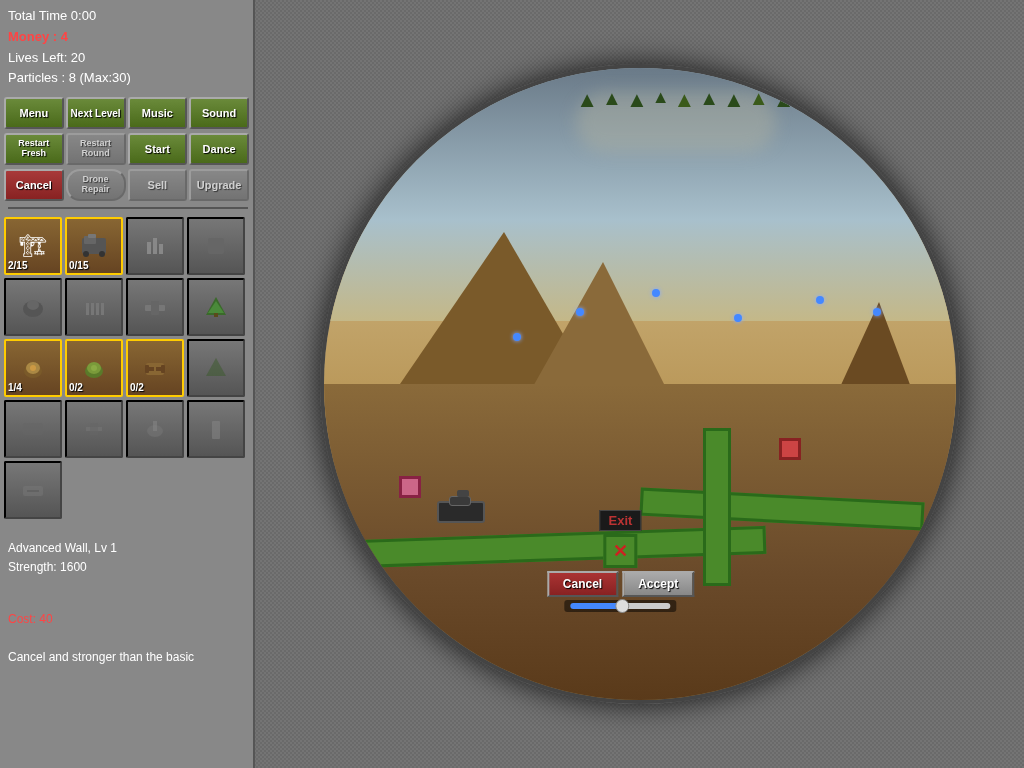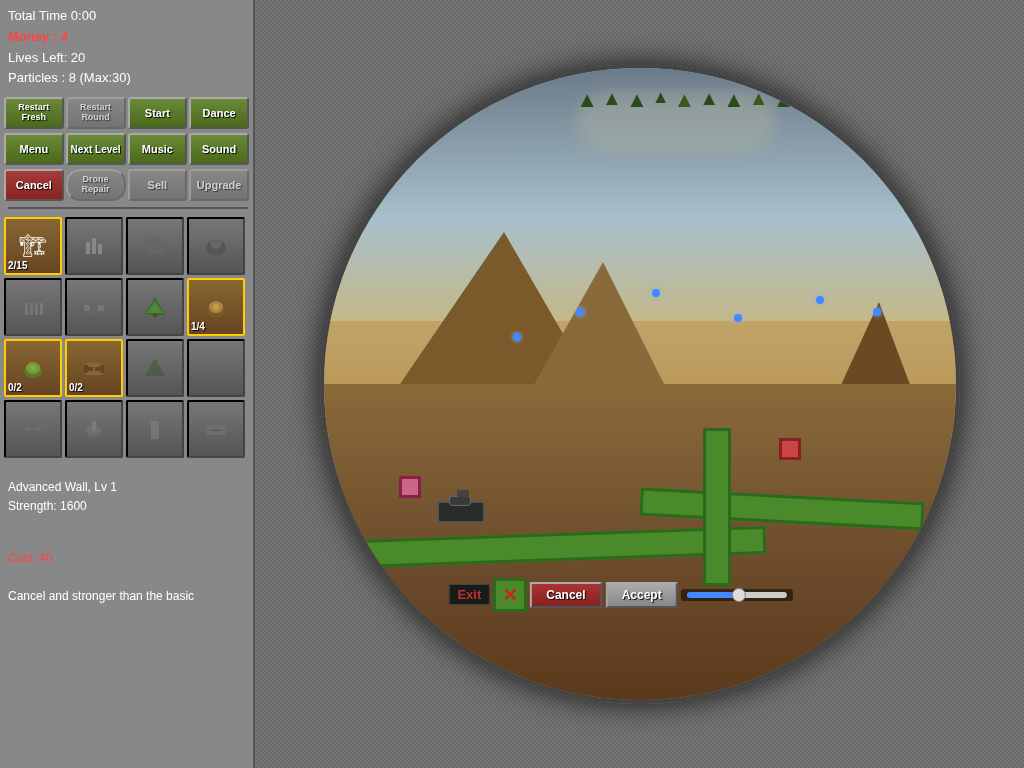--- a/index.html
+++ b/index.html
@@ -257,47 +257,59 @@
 <div id="sidebar">
 
   <div id="stats">
     <div>Total Time 0:00</div>
     <div class="money" style="color: rgb(255, 68, 68);">Money : 4</div>
     <div>Lives Left: 20</div>
     <div>Particles : 8 (Max:30)</div>
   </div>
 
   <div class="btn-row">
+    <button class="game-btn btn-green">Menu</button>
+    <button class="game-btn btn-green" style="font-size:10px;">Next Level</button>
+    <button class="game-btn btn-green">Music</button>
+    <button class="game-btn btn-green">Sound</button>
+  </div>
+
+  <div class="btn-row">
     <button class="game-btn btn-green" style="font-size:9px;">Restart Fresh</button>
     <button class="game-btn btn-gray" style="font-size:9px;">Restart Round</button>
     <button class="game-btn btn-green">Start</button>
     <button class="game-btn btn-green">Dance</button>
-  </div>
-
-  <div class="btn-row">
-    <button class="game-btn btn-green">Menu</button>
-    <button class="game-btn btn-green" style="font-size:10px;">Next Level</button>
-    <button class="game-btn btn-green">Music</button>
-    <button class="game-btn btn-green">Sound</button>
   </div>
 
   <div class="btn-row">
     <button class="game-btn btn-red">Cancel</button>
     <button class="game-btn btn-gray" style="font-size:9px;border-radius:14px;">Drone Repair</button>
     <button class="game-btn btn-gray">Sell</button>
     <button class="game-btn btn-gray">Upgrade</button>
   </div>
 
   <div id="divider-line"></div>
 
   <div id="unit-grid">
 
     <div class="unit-cell active">
       <div class="unit-icon" style="font-size:22px;">🏗</div>
       <span class="count">2/15</span>
+    </div>
+    <div class="unit-cell active">
+      <div class="unit-icon">
+        <svg width="28" height="28" viewBox="0 0 28 28">
+          <rect x="2" y="6" width="24" height="16" fill="#555" rx="2"></rect>
+          <rect x="4" y="4" width="12" height="8" fill="#666" rx="1"></rect>
+          <rect x="8" y="2" width="8" height="4" fill="#777" rx="1"></rect>
+          <circle cx="6" cy="22" r="3" fill="#333"></circle>
+          <circle cx="22" cy="22" r="3" fill="#333"></circle>
+        </svg>
+      </div>
+      <span class="count">0/15</span>
     </div>
     <div class="unit-cell">
       <div class="unit-icon">
         <svg width="24" height="24" viewBox="0 0 24 24">
           <rect x="4" y="8" width="4" height="12" fill="#888"></rect>
           <rect x="10" y="4" width="4" height="16" fill="#888"></rect>
           <rect x="16" y="10" width="4" height="10" fill="#888"></rect>
         </svg>
       </div>
     </div>
@@ -477,21 +489,21 @@
         <div style="position:absolute; top:-13px; left:18px; width:12px; height:7px; background:#444; border-radius:2px;"></div>
       </div>
 
       <div style="position:absolute; top:42%; left:30%;" class="blue-dot"></div>
       <div style="position:absolute; top:38%; left:40%;" class="blue-dot"></div>
       <div style="position:absolute; top:35%; left:52%;" class="blue-dot"></div>
       <div style="position:absolute; top:39%; left:65%;" class="blue-dot"></div>
       <div style="position:absolute; top:36%; left:78%;" class="blue-dot"></div>
       <div style="position:absolute; top:38%; left:87%;" class="blue-dot"></div>
 
-      <div id="exit-overlay" style="position:absolute; bottom:14%; left:47%; transform:translateX(-50%); display:flex; flex-direction:row; align-items:center; gap:3px;">
+      <div id="exit-overlay" style="position:absolute; bottom:14%; left:47%; transform:translateX(-50%); display:flex; flex-direction:column; align-items:center; gap:3px;">
 
         <div style="background:#1a1a1a; color:#bb3333; font-weight:bold; font-size:13px; padding:2px 8px; border:1px solid #444; font-family:sans-serif;">Exit</div>
 
         <div style="width:34px; height:34px; background:#4a8a2a; border:3px solid #2a6a1a; display:flex; align-items:center; justify-content:center; color:#cc2222; font-size:18px; font-weight:bold;">✕</div>
 
         <div style="display:flex; gap:4px;">
           <button class="dialog-btn btn-cancel">Cancel</button>
           <button class="dialog-btn btn-accept">Accept</button>
         </div>
 

